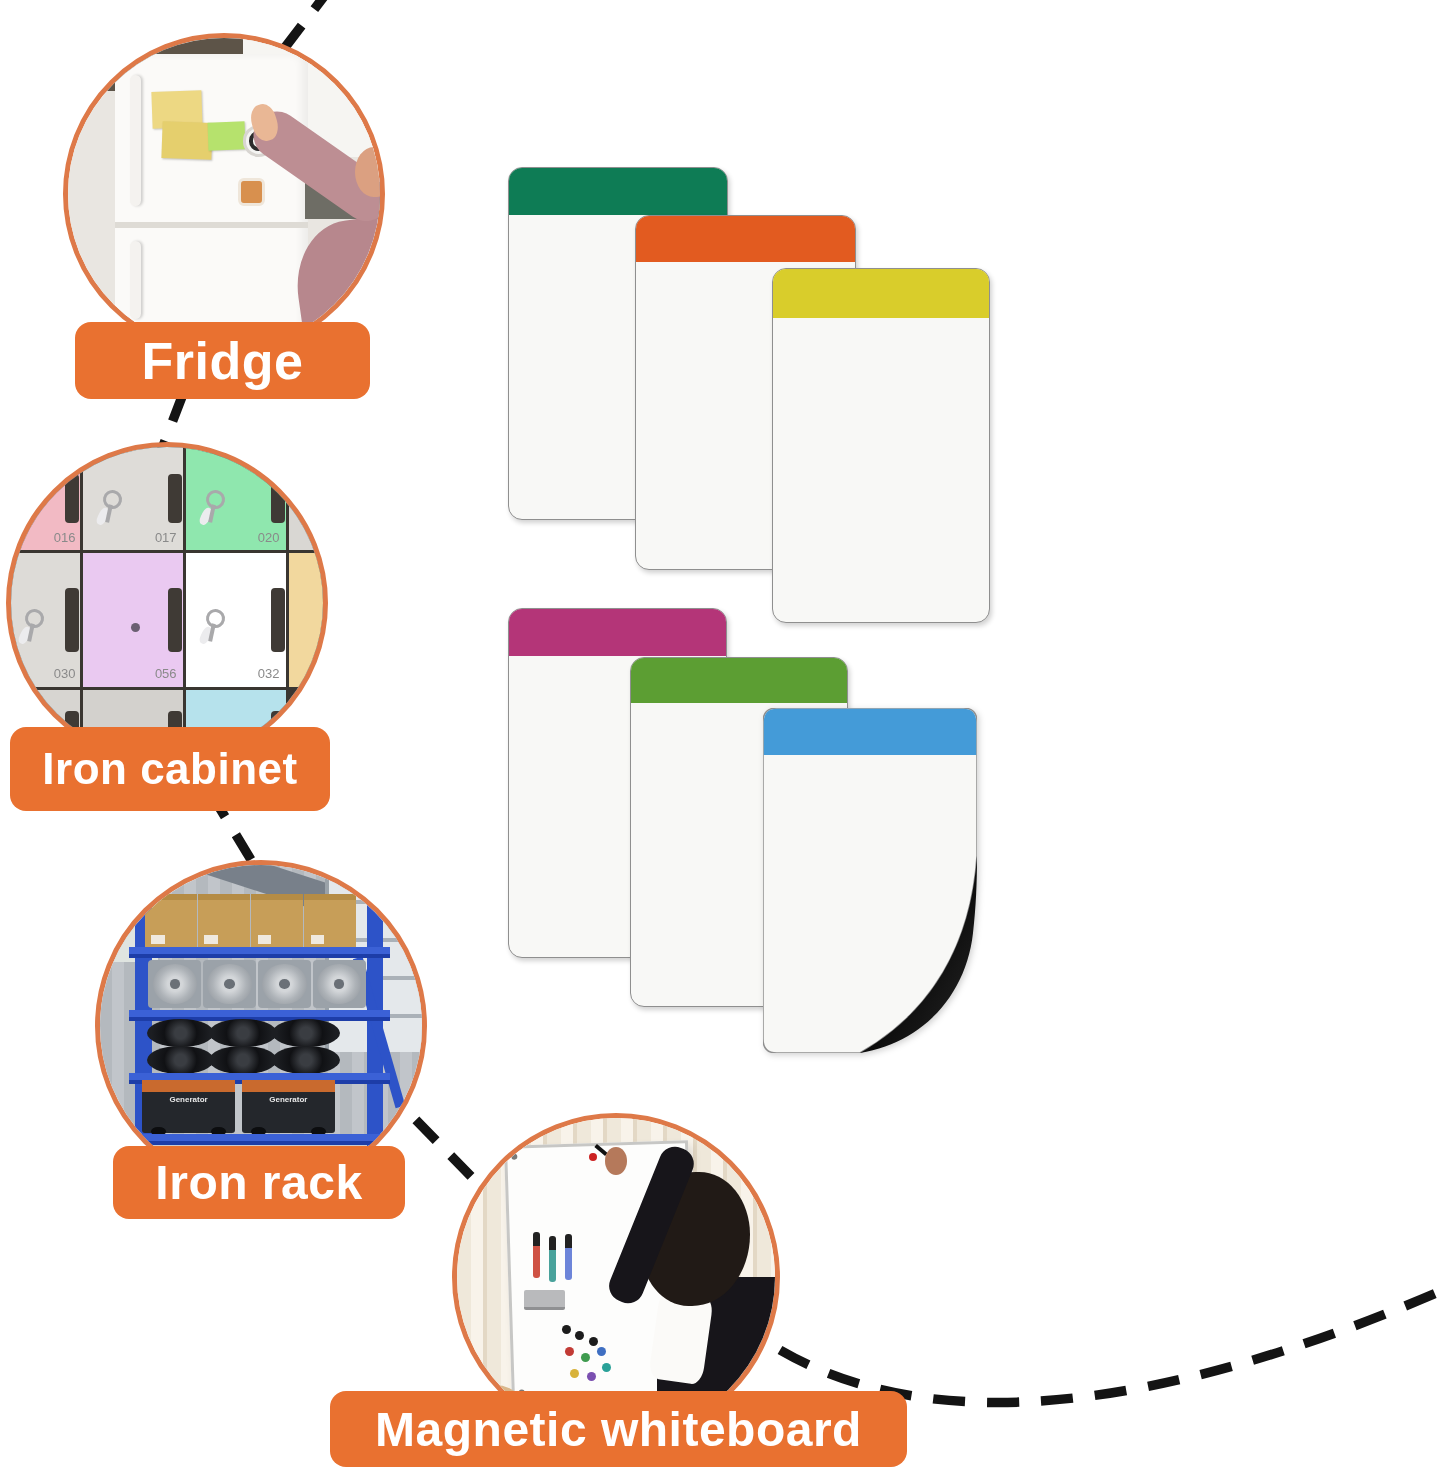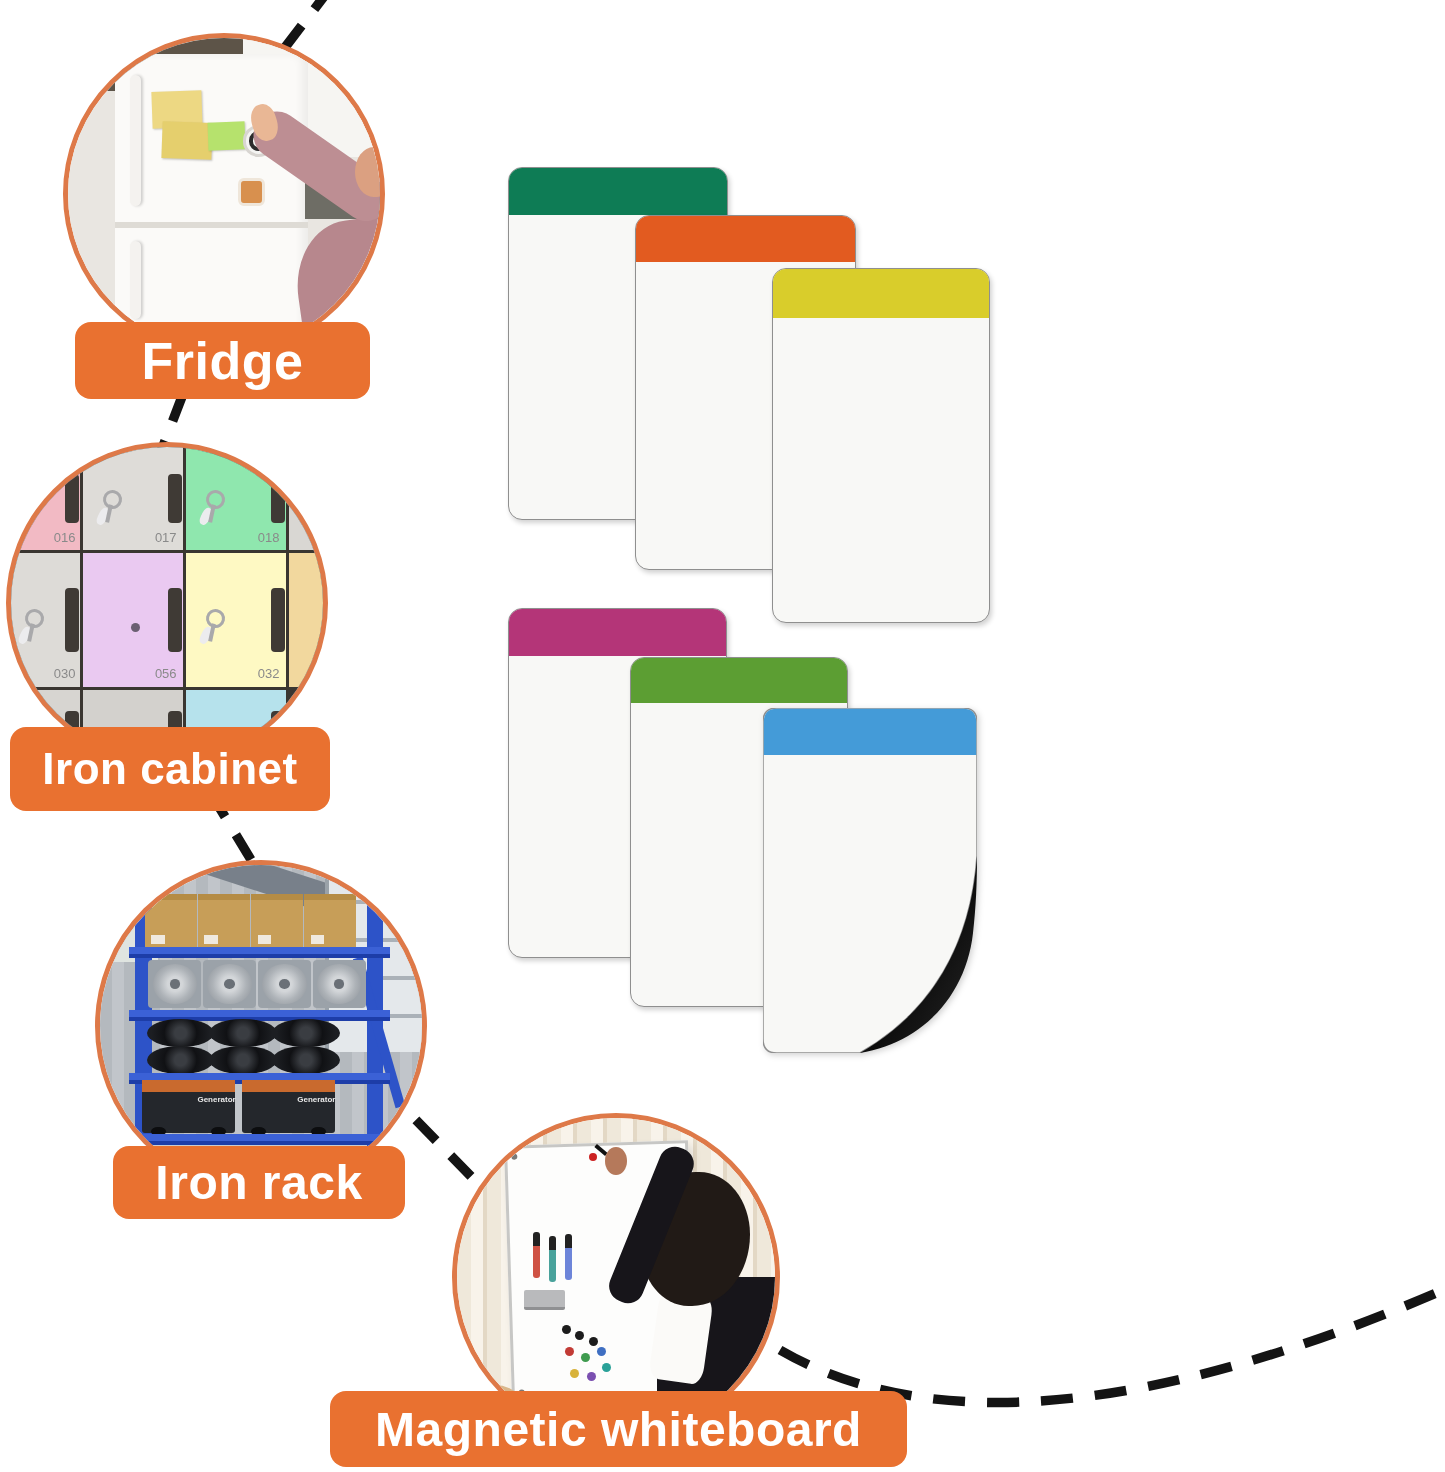--- a/index.html
+++ b/index.html
@@ -122,21 +122,21 @@
   .sc-rack .motor i::after{content:"";position:absolute;left:38%;top:38%;width:24%;height:24%;
       border-radius:50%;background:#6a7077;}
   .sc-rack .mo1{left:15%;} .sc-rack .mo2{left:32%;} .sc-rack .mo3{left:49%;} .sc-rack .mo4{left:66%;}
   .sc-rack .tire{width:21%;height:8.8%;border-radius:50%;
       background:radial-gradient(circle at 50% 50%,#3a3d42 0 16%,#101114 45%,#1c1e22 80%);}
   .sc-rack .tr1{top:47.8%;} .sc-rack .tr2{top:56.2%;}
   .sc-rack .tc1{left:14.5%;} .sc-rack .tc2{left:34%;} .sc-rack .tc3{left:53.5%;}
   .sc-rack .gen{top:66.8%;height:16.5%;width:29%;background:#24272c;border-radius:3px;}
   .sc-rack .gen .top{position:absolute;left:0;top:0;width:100%;height:22%;background:#c96a2e;}
   .sc-rack .gen .lbl{position:absolute;left:0;top:28%;width:100%;text-align:center;
-      color:#e8e8e8;font-size:8px;font-weight:bold;margin-left:28px;}
+      color:#e8e8e8;font-size:8px;font-weight:bold;}
   .sc-rack .gen .wheel{position:absolute;bottom:-6%;width:16%;height:18%;border-radius:50%;
       background:#0c0d0f;}
   .sc-rack .g1{left:13%;} .sc-rack .g2{left:44%;}
 
   
   #c-whiteboard{left:452px;top:1113px;width:328px;height:328px;}
   .sc-wb{background:repeating-linear-gradient(90deg,#efe8da 0 14px,#f8f3ea 14px 26px,#e3d8c5 26px 30px);}
   .sc-wb .board{left:16%;top:8%;width:58%;height:81%;background:#fdfdfc;border:3px solid #c7c7c5;
       box-sizing:border-box;transform:rotate(-1.8deg);box-shadow:4px 6px 10px rgba(0,0,0,.12);}
   .sc-wb .screw{width:6px;height:6px;border-radius:50%;background:#7a7a78;}
@@ -209,36 +209,36 @@
           <span class="locker-num">016</span>
         </div>
         <div class="door d2" style="background-color: rgb(222, 220, 216);">
           <span class="slot"></span>
             <span class="key"></span>
           <span class="locker-num">017</span>
         </div>
         <div class="door d3" style="background-color: rgb(143, 231, 174);">
           <span class="slot"></span>
             <span class="key"></span>
-          <span class="locker-num">018</span>
+          <span class="locker-num">020</span>
         </div>
         <div class="door d4" style="background-color: rgb(217, 215, 211);"></div>
       </div>
       <div class="lrow r2">
         <div class="door d1" style="background-color: rgb(221, 219, 215);">
           <span class="slot"></span>
             <span class="key"></span>
           <span class="locker-num">030</span>
         </div>
         <div class="door d2" style="background-color: rgb(234, 201, 241);">
           <span class="slot"></span>
             <span class="keyhole"></span>
           <span class="locker-num">056</span>
         </div>
-        <div class="door d3" style="background-color: #fef9c3;">
+        <div class="door d3" style="background-color: #ffffff;">
           <span class="slot"></span>
             <span class="key"></span>
           <span class="locker-num">032</span>
         </div>
         <div class="door d4" style="background-color: rgb(242, 216, 158);"></div>
       </div>
       <div class="lrow r3">
         <div class="door d1" style="background-color: rgb(215, 213, 209);">
             <span class="slot"></span>
           </div>

